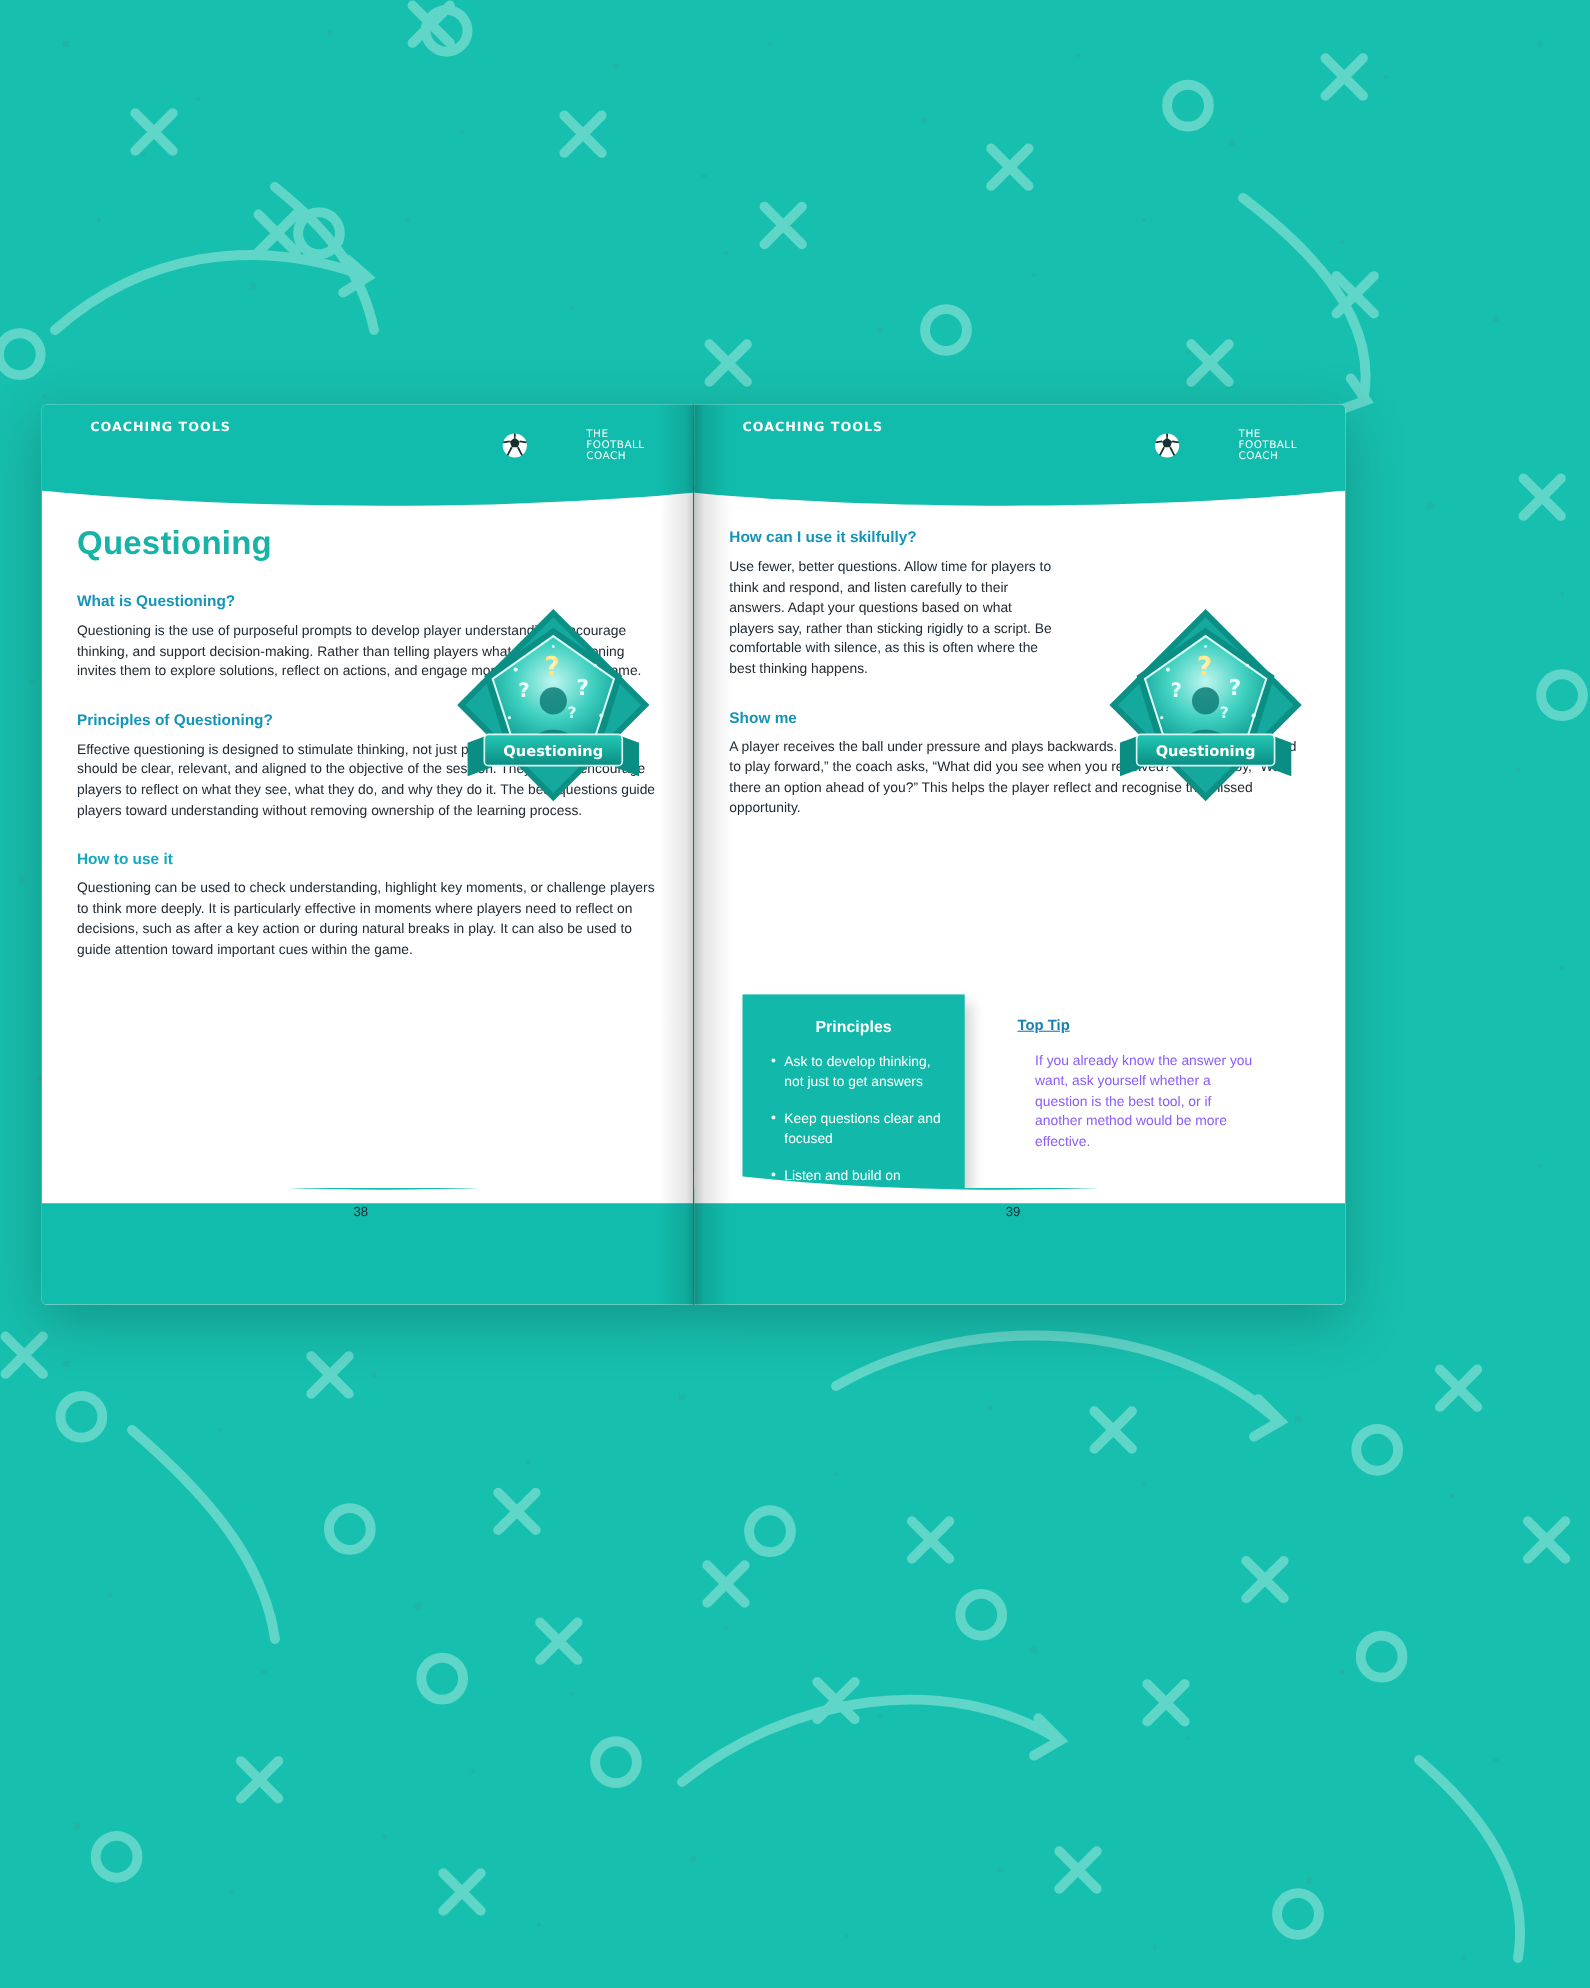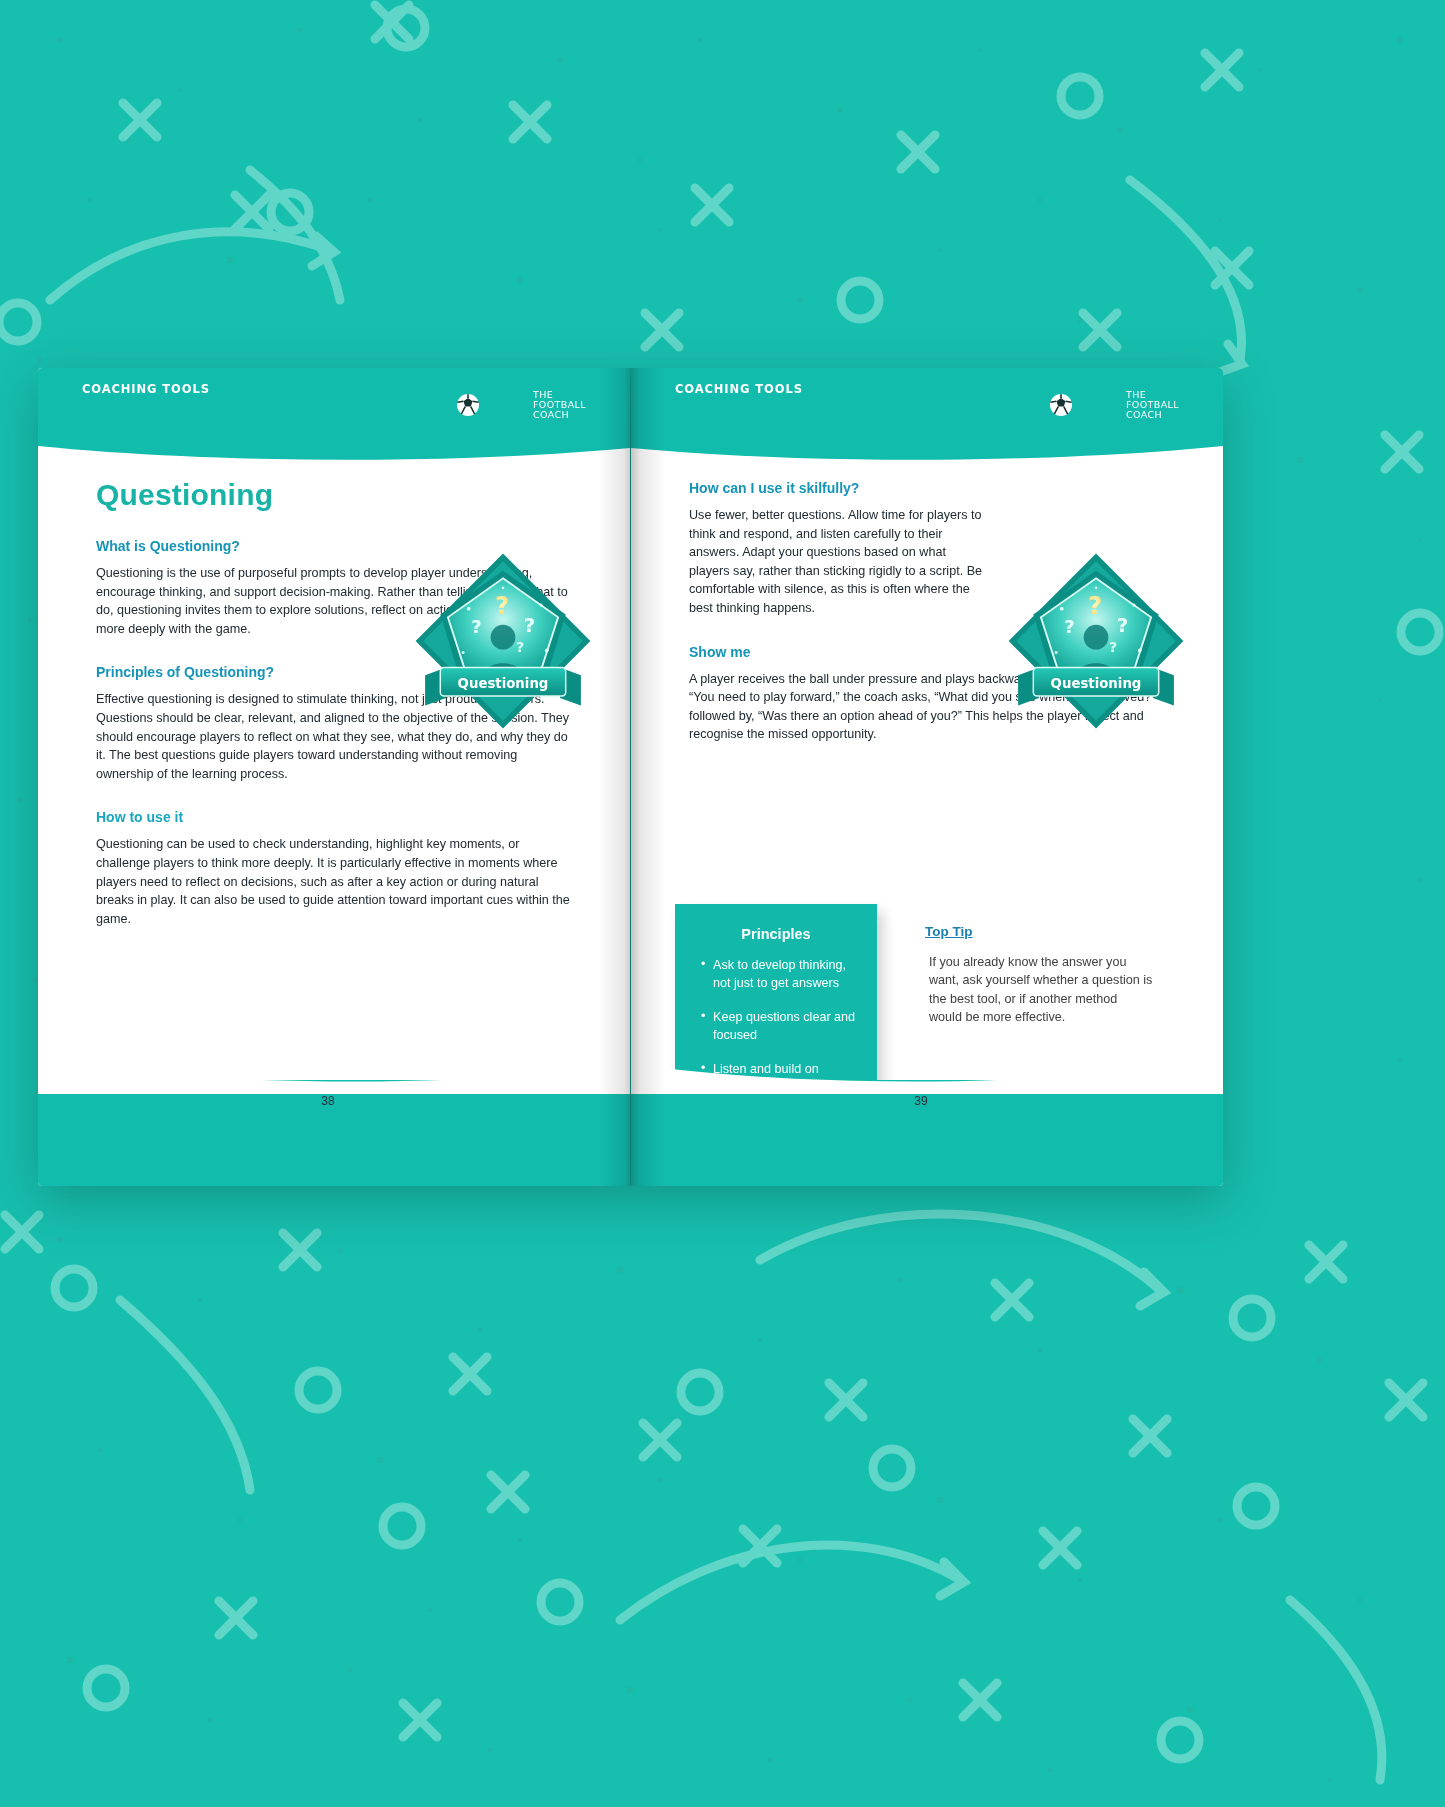--- a/index.html
+++ b/index.html
@@ -110,21 +110,21 @@
     font-family: "DejaVu Sans", sans-serif;
     margin-left: 47px;
   }
 
   
   .body-area {
     position: absolute;
     left: 0; right: 0;
     top: 86px;
     bottom: 96px;
-    padding: 0 58px;
+    padding: 0 32px;
     box-sizing: border-box;
   }
 
   h1.title {
     margin: 24px 0 0 0;
     font-size: 30px;
     font-weight: 700;
     color: #16b3a6;
     letter-spacing: .2px;
   }
@@ -218,24 +218,24 @@
     text-align: left;
   }
   .toptip h4 {
     margin: 0 0 14px 0;
     font-size: 13.5px;
     font-weight: 700;
     color: #1a7fb0;
     text-decoration: underline;
   }
   .toptip p {
-    margin: 4px;
+    margin: 16px;
     font-size: 12.6px;
     line-height: 18.4px;
-    color: #404040;
+    color: #8b5cf6;
   }
 
   
   #gutter {
     position: absolute;
     left: 561px;
     top: 0;
     width: 66px;
     height: 818px;
     pointer-events: none;

